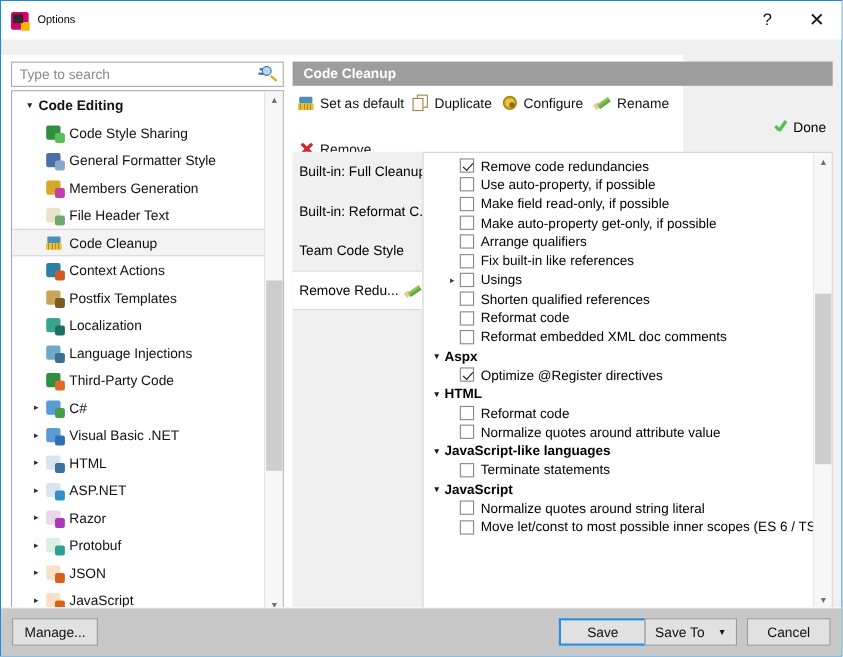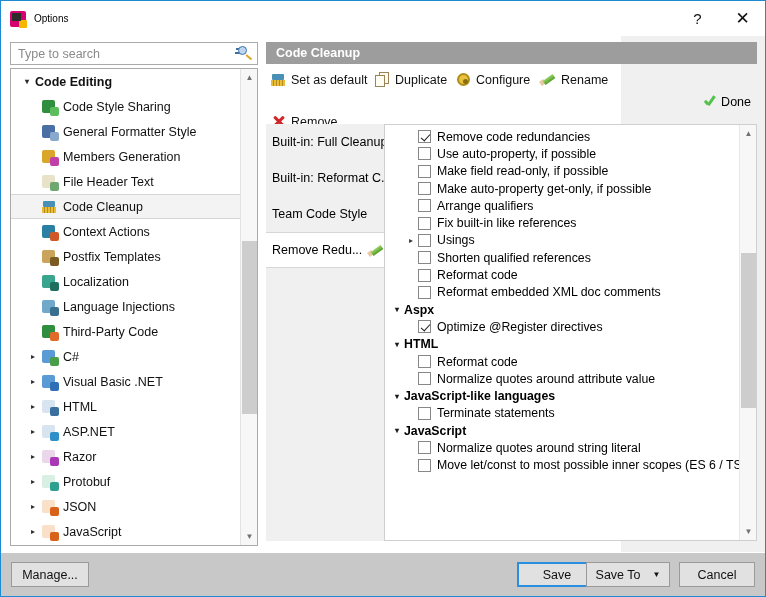--- a/index.html
+++ b/index.html
@@ -51,21 +51,21 @@
     flex: 1 1 auto;
   }
   .caption-btn {
     width: 45px; height: 30px;
     display: flex; align-items: center; justify-content: center;
     font-size: 15px; color: #111;
   }
   .caption-btn.close { font-size: 17px; font-weight: 300; }
   
   #body-area {
-    position: absolute; left: 0; top: 35px;
+    position: absolute; left: 0; top: 49px;
     width: 620px; height: 516px;
     background: #ffffff;
   }
   
   #search-wrap {
     position: absolute; left: 9px; top: 6px;
     width: 248px; height: 23px;
     border: 1px solid #aaaaaa;
     background: #ffffff;
     display: flex; align-items: center;
@@ -360,21 +360,21 @@
     height: 25px;
     background: #e1e1e1;
     border: 1px solid #9a9a9a;
     font-family: "Liberation Sans", sans-serif;
     font-size: 12.5px;
     color: #111;
     display: flex; align-items: center; justify-content: center;
   }
   .btn.primary { border: 2px solid #2a8fe0; background: #e1e1e1; }
   #btn-manage { left: 10px; top: 9px; width: 78px; }
-  #btn-save { right: 168px; top: 9px; width: 80px; }
+  #btn-save { right: 177px; top: 9px; width: 80px; }
   #btn-saveto { right: 95px; top: 9px; width: 84px; }
   #btn-cancel { right: 10px; top: 9px; width: 76px; }
   .caret { font-size: 8px; margin-left: 12px; }
 </style>
 </head>
 <body>
 
 <div id="window">
 
   <div id="titlebar">

